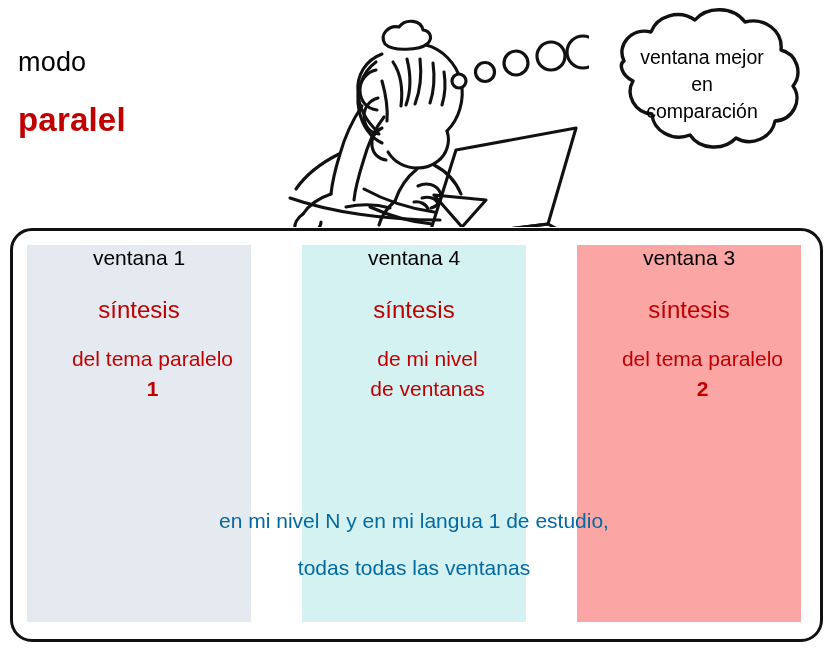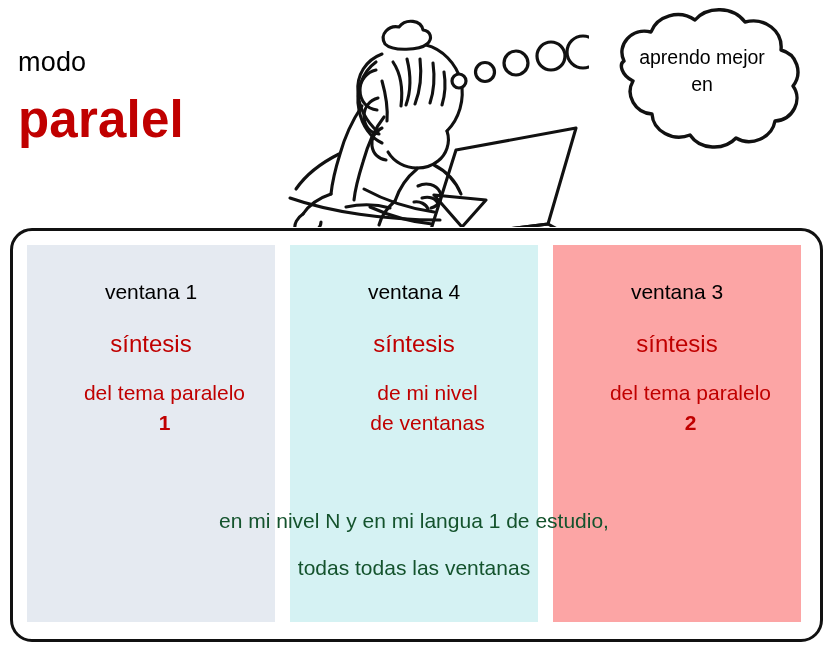--- a/index.html
+++ b/index.html
@@ -31,21 +31,21 @@
     font-size: 27px;
     line-height: 30px;
     color: #000000;
     letter-spacing: 0.2px;
   }
 
   #mode-name {
     position: absolute;
     left: 14px;
     top: 94px;
-    font-size: 51px;
+    font-size: 33px;
     line-height: 52px;
     font-weight: bold;
     color: #c00000;
     letter-spacing: 0.2px;
     text-align: center;
   }
 
   #illustration {
     position: absolute;
     left: 262px;
@@ -90,24 +90,23 @@
     position: absolute;
     left: 27px;
     top: 245px;
     width: 774px;
     height: 377px;
     display: flex;
     justify-content: space-between;
   }
 
   .column {
-    width: 248px;
+    width: 224px;
     height: 377px;
     box-sizing: border-box;
-    padding-top: 34px;
   }
 
   .col-window-label {
     text-align: center;
     font-size: 21px;
     line-height: 26px;
     color: #000000;
   }
 
   .col-synthesis {
@@ -134,21 +133,21 @@
   }
 
   #footnote {
     position: absolute;
     left: 27px;
     top: 497px;
     width: 774px;
     text-align: center;
     font-size: 21px;
     line-height: 47px;
-    color: #14532d;
+    color: #0369a1;
     pointer-events: none;
   }
   #footnote div { width: 100%; }
 </style>
 </head>
 <body>
 
 <div id="header-area">
 
   <div id="mode-label">modo</div>
@@ -230,22 +229,23 @@
 
   <svg style="position:absolute;left:445px;top:24px;" width="140" height="72" viewBox="0 0 140 72" fill="#ffffff" stroke="#111111" stroke-width="3.2">
     <circle cx="10" cy="57" r="7"></circle>
     <circle cx="36" cy="48" r="9.5"></circle>
     <circle cx="67" cy="39" r="12"></circle>
     <circle cx="102" cy="32" r="14"></circle>
     <circle cx="134" cy="28" r="16"></circle>
   </svg>
 
   <div id="bubble-text">
-    <div>aprendo mejor</div>
+    <div>ventana mejor</div>
     <div>en</div>
+    <div>comparación</div>
   </div>
 </div>
 
 <div id="panel"></div>
 
 <div id="columns">
 
   <div class="column" id="col-1" style="background: rgb(229, 234, 241);">
     <div class="col-window-label">ventana 1</div>
     <div class="col-synthesis">síntesis</div>

